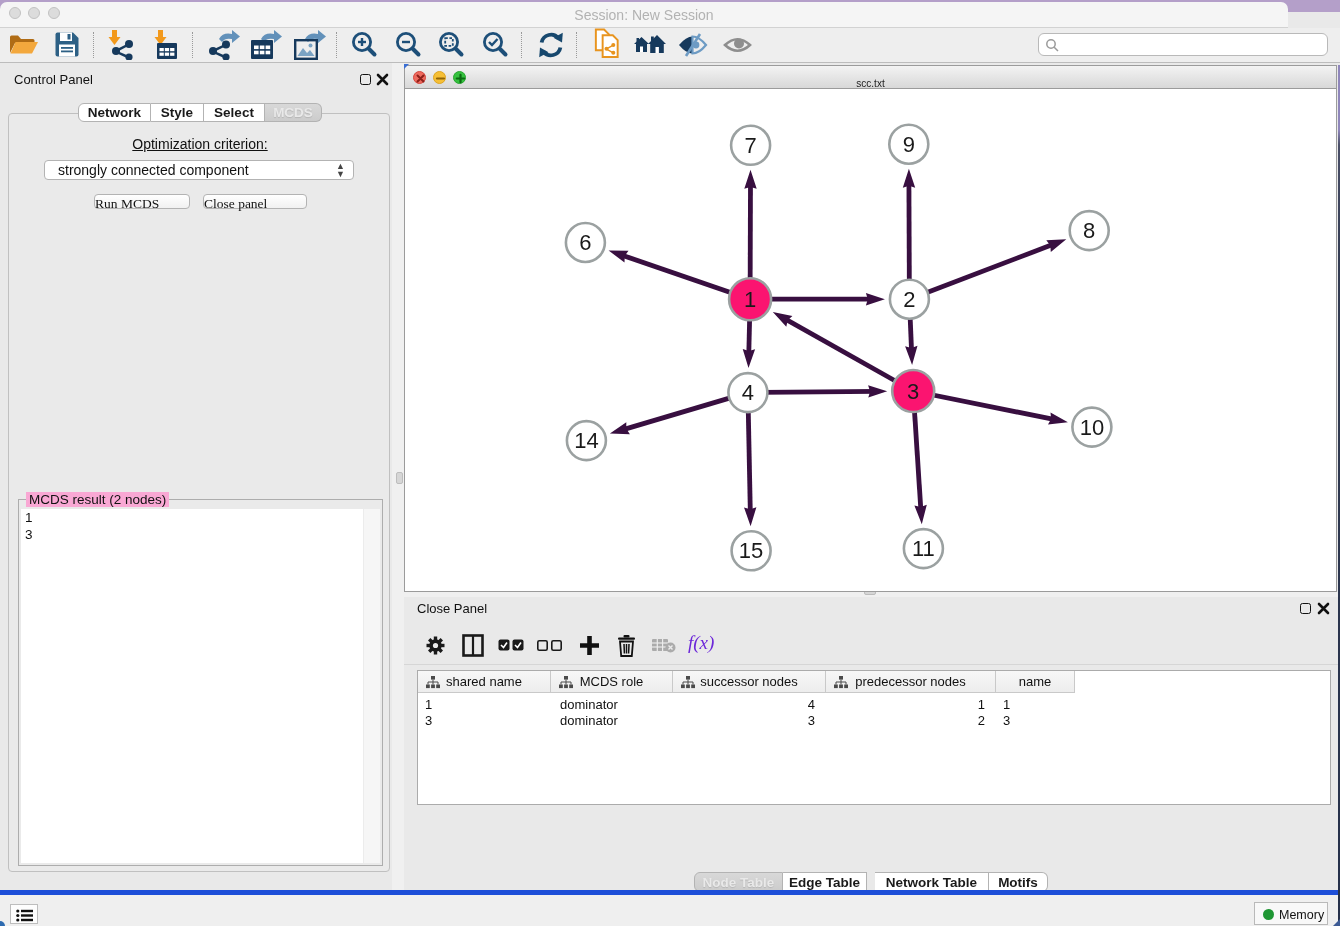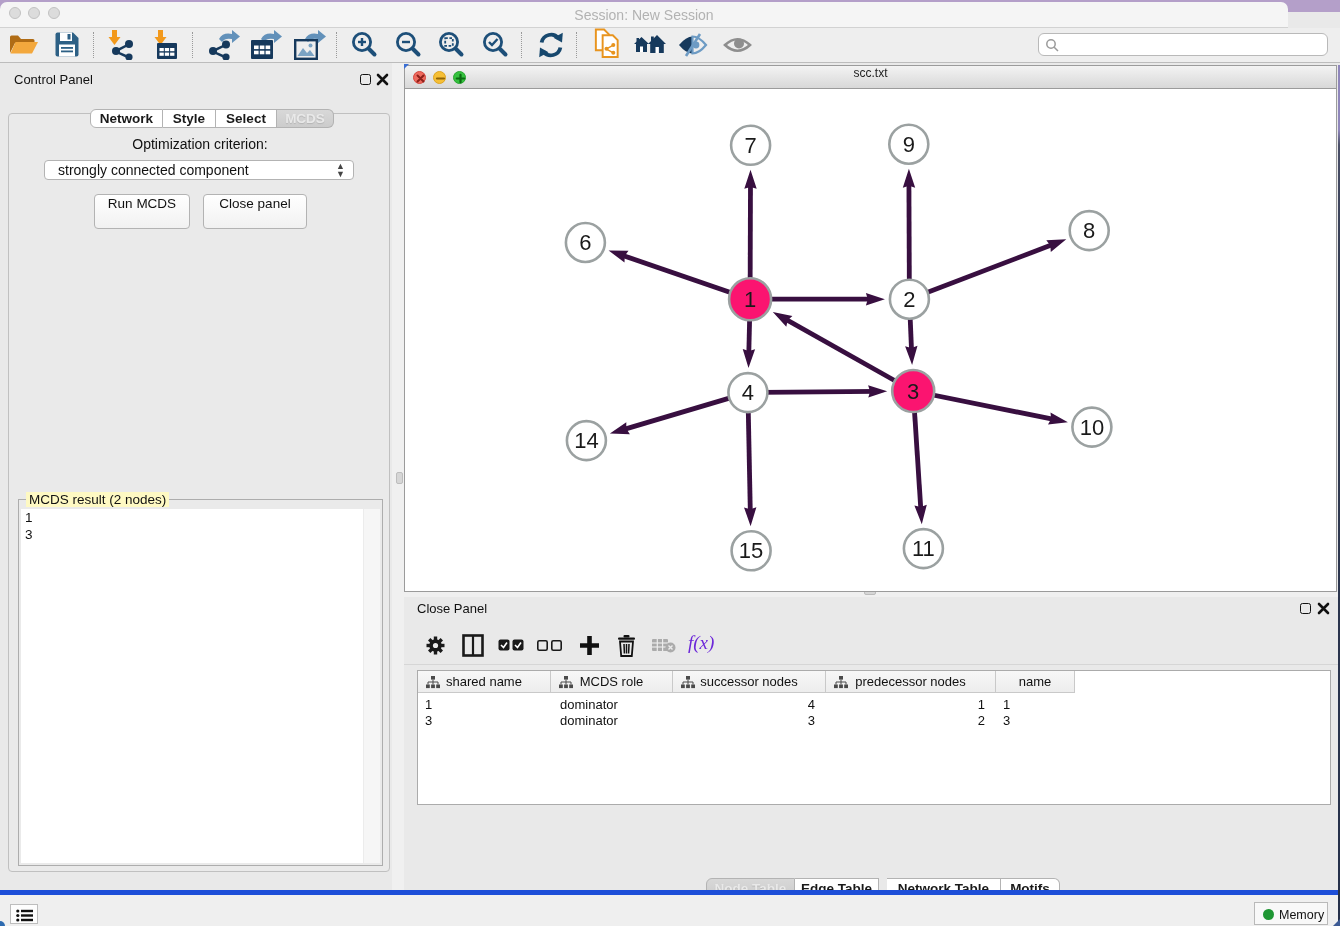--- a/index.html
+++ b/index.html
@@ -15,40 +15,40 @@
 .sep { position:absolute; top:4px; height:26px; width:0; border-left:1px dotted #9a9a9a; }
 .ticon { position:absolute; top:2px; }
 #search { position:absolute; left:1038px; top:5px; width:290px; height:23px; background:#fff; border:1px solid #b9b9b9; border-radius:6px; }
 #search svg { position:absolute; left:6px; top:4px; }
 
 #cp-head { left:0; top:63px; width:392px; height:33px; }
 #cp-title { position:absolute; left:14px; top:9px; font-size:13px; }
 .float-ico { width:11px; height:11px; border:1.7px solid #111; border-radius:2.5px; background:transparent; }
 #cp-tabs { left:78px; top:97px; height:19px; }
 #cp-tabs .tab { height:19px; line-height:18px; }
-.tab { position:absolute; top:12px; height:20px; background:#fff; border:1px solid #b3b3b3; border-left:none; font-size:13.5px; font-weight:bold; text-align:center; line-height:19px; color:#1a1a1a;margin-left:12px; }
+.tab { position:absolute; top:6px; height:20px; background:#fff; border:1px solid #b3b3b3; border-left:none; font-size:13.5px; font-weight:bold; text-align:center; line-height:19px; color:#1a1a1a; }
 .tab.first { border-left:1px solid #b3b3b3; border-radius:6px 0 0 6px; }
 .tab.last { border-radius:0 6px 6px 0; }
 .tab.disabled { background:linear-gradient(#d8d8d8,#cccccc); color:#e9e9e9; text-shadow:0 1px 1px #b5b5b5; }
 #cp-panel { left:8px; top:113px; width:382px; height:759px; background:#eaeaea; border:1px solid #c0c0c0; border-radius:4px; }
-#opt-label { left:4px; top:136px; width:392px; text-align:center; font-size:14px; }
+#opt-label { left:4px; top:136px; width:392px; text-align:center; font-size:14px;text-decoration:underline; }
 #combo { left:44px; top:160px; width:310px; height:20px; background:#fff; border:1px solid #b3b3b3; border-radius:4px; line-height:18px; padding-left:13px; font-size:14px; }
 #combo .chev { position:absolute; right:8px; top:1px; font-size:9px; color:#444; line-height:8px; letter-spacing:0; }
-.btn { position:absolute; height:35px; background:linear-gradient(#ffffff,#f1f1f1); border:1px solid #b3b3b3; border-radius:4px; text-align:center; font-size:13.5px; line-height:17px; }
+.btn { position:absolute; height:15px; background:linear-gradient(#ffffff,#f1f1f1); border:1px solid #b3b3b3; border-radius:4px; text-align:left; font-size:13.5px; line-height:17px;font-family:Liberation Serif, serif; }
 
 #mcds-box { left:18px; top:499px; width:365px; height:367px; border:1px solid #adadad; }
-#mcds-legend { position:absolute; left:7px; top:-8px; background:#fef9c3; padding:0 3px; font-size:13.5px; }
+#mcds-legend { position:absolute; left:7px; top:-8px; background:#f9a8d4; padding:0 3px; font-size:13.5px; }
 #mcds-text { position:absolute; left:2px; top:9px; right:2px; bottom:2px; background:#fff; font-size:13.5px; line-height:16.5px; padding:1px 0 0 4px; }
 #mcds-scroll { position:absolute; right:0; top:0; width:17px; bottom:0; background:#f6f6f6; border-left:1px solid #ececec; }
 #gapv { left:392px; top:63px; width:12px; height:827px; background:#f0f0f0; }
 #gaph { left:404px; top:592px; width:936px; height:5px; background:#f0f0f0; }
 
 #net { left:404px; top:65px; width:933px; height:527px; border:1px solid #9b9b9b; background:#fff; }
 #net-title { position:absolute; left:0; top:0; width:100%; height:23px; background:linear-gradient(#f3f3f3,#d8d8d8); border-bottom:1px solid #9b9b9b; }
-#net-title .t { position:absolute; width:100%; text-align:center; top:0; font-size:12px; color:#222; }
+#net-title .t { position:absolute; width:100%; text-align:center; top:12px; font-size:10px; color:#222; }
 .mac { position:absolute; top:5px; width:13px; height:13px; border-radius:50%; }
 #net-canvas { position:absolute; left:0; top:24px; width:931px; height:501px; background:#fff; }
 
 #tp-head { left:404px; top:597px; width:934px; height:24px; }
 #tp-toolbar { left:404px; top:626px; width:934px; height:39px; border-bottom:1px solid #d6d6d6; }
 #tbl { left:417px; top:670px; width:914px; height:135px; background:#fff; border:1px solid #ababab; }
 .th { position:absolute; top:0; height:22px; background:linear-gradient(#f7f7f7,#ededed); border-right:1px solid #c9c9c9; border-bottom:1px solid #c9c9c9; text-align:center; font-size:13px; line-height:22px; }
 .treeico { position:absolute; left:8px; top:5px; }
 .cell { position:absolute; font-size:13px; height:16px; line-height:16px; }
 

